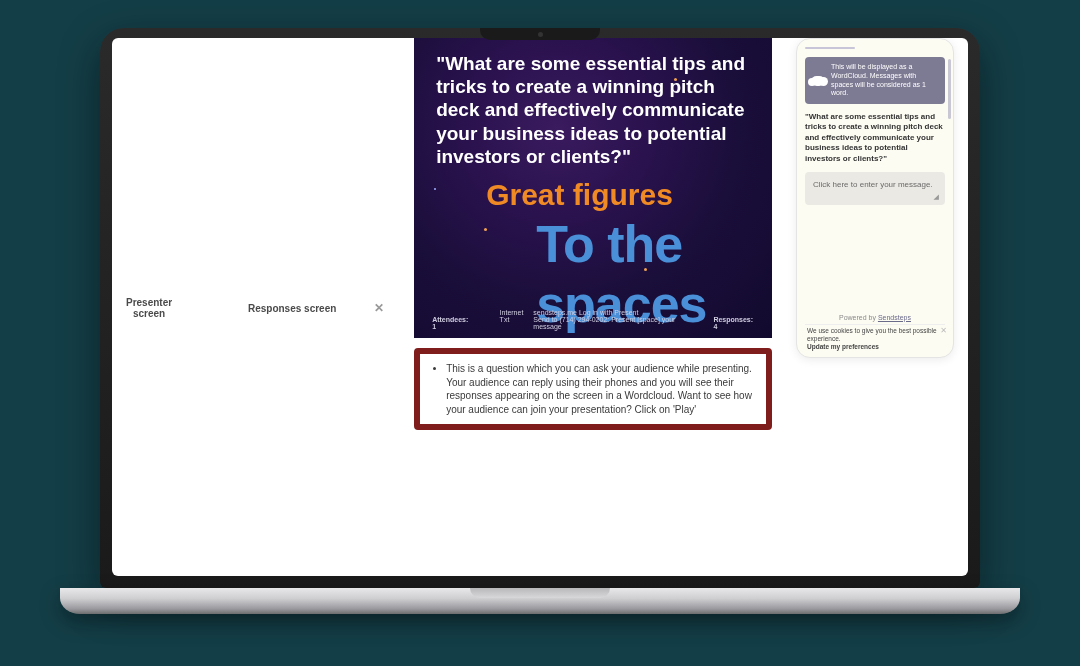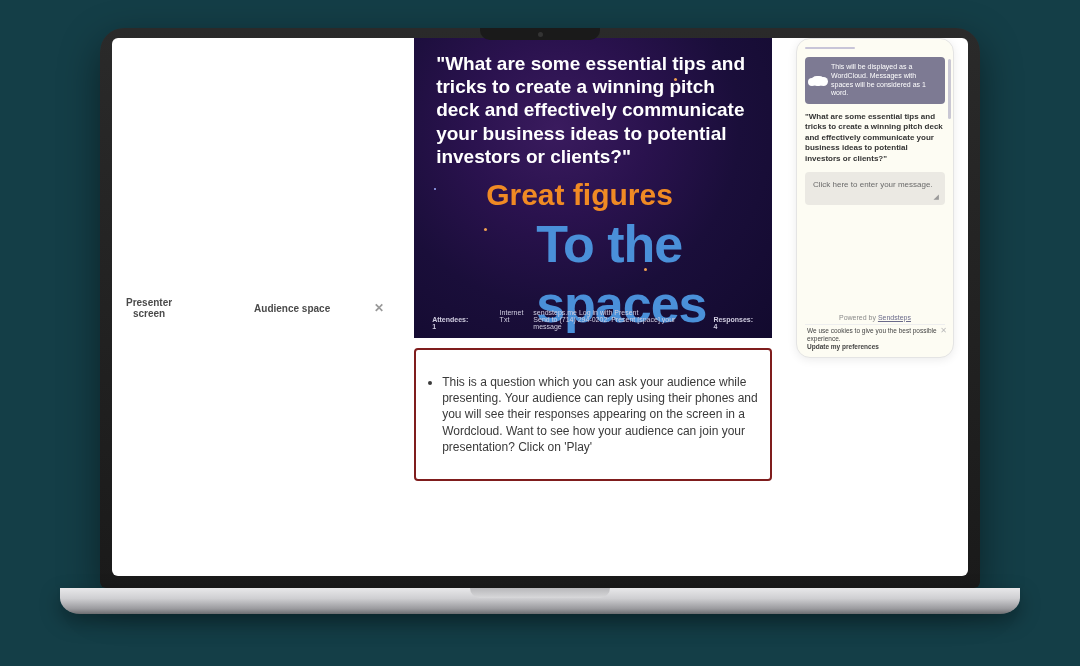--- a/index.html
+++ b/index.html
@@ -99,24 +99,24 @@
     align-items: flex-end;
     gap: 30px;
   }
   .sf-att { font-weight:600; }
   .sf-mid { display:flex; gap:10px; }
   .sf-mid .col-a { display:flex;flex-direction:column; }
   .sf-mid .col-b { display:flex;flex-direction:column; }
   .sf-resp { margin-left:auto; font-weight:600; }
   .hint-box {
     margin-top: 10px;
-    border: 2px solid #7f1d1d;
+    border: 6px solid #7f1d1d;
     border-radius: 4px;
-    padding: 24px 12px;
-    font-size: 12px;
+    padding: 8px 12px;
+    font-size: 10px;
     line-height: 1.35;
     color: #3a3a3a;
   }
   .hint-box ul { list-style: disc; padding-left: 14px; }
   
   .phone {
     width: 158px;
     height: 320px;
     border: 1px solid #e4e4e4;
     border-radius: 14px;
@@ -200,21 +200,21 @@
 
 <div class="laptop-wrap">
   <div class="bezel">
     <div class="notch">
       <div class="camera"></div>
     </div>
     <div class="screen">
 
       <div class="titles">
         <div class="left-t">Presenter screen</div>
-        <div class="right-t">Audience space</div>
+        <div class="right-t">Responses screen</div>
         <div class="close-x">✕</div>
       </div>
 
       <div class="content-row">
 
         <div class="presenter-col">
           <div class="slide">
 
             <span class="speck" style="top:40px;left:260px;width:3px;height:3px;background:#f0a050;"></span>
             <span class="speck" style="top:190px;left:70px;width:3px;height:3px;background:#f0a050;"></span>

